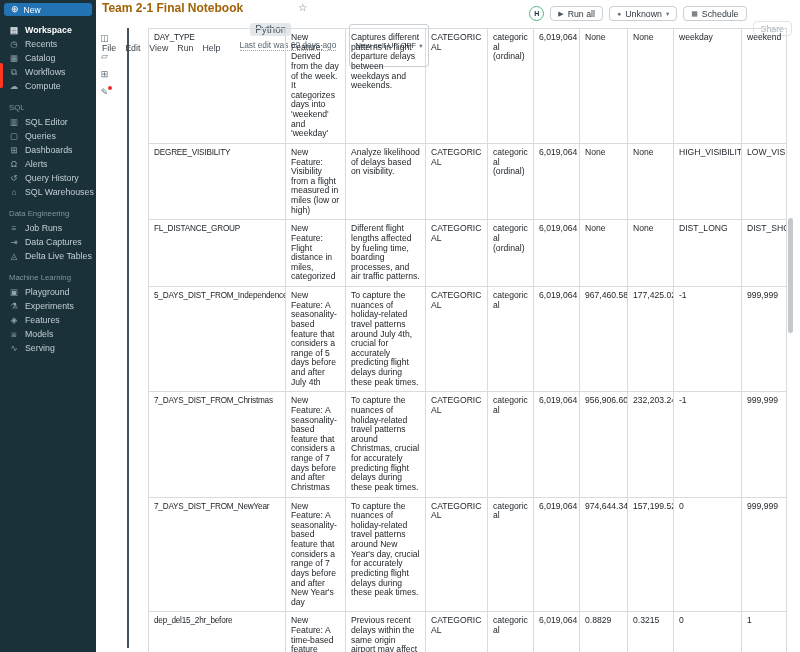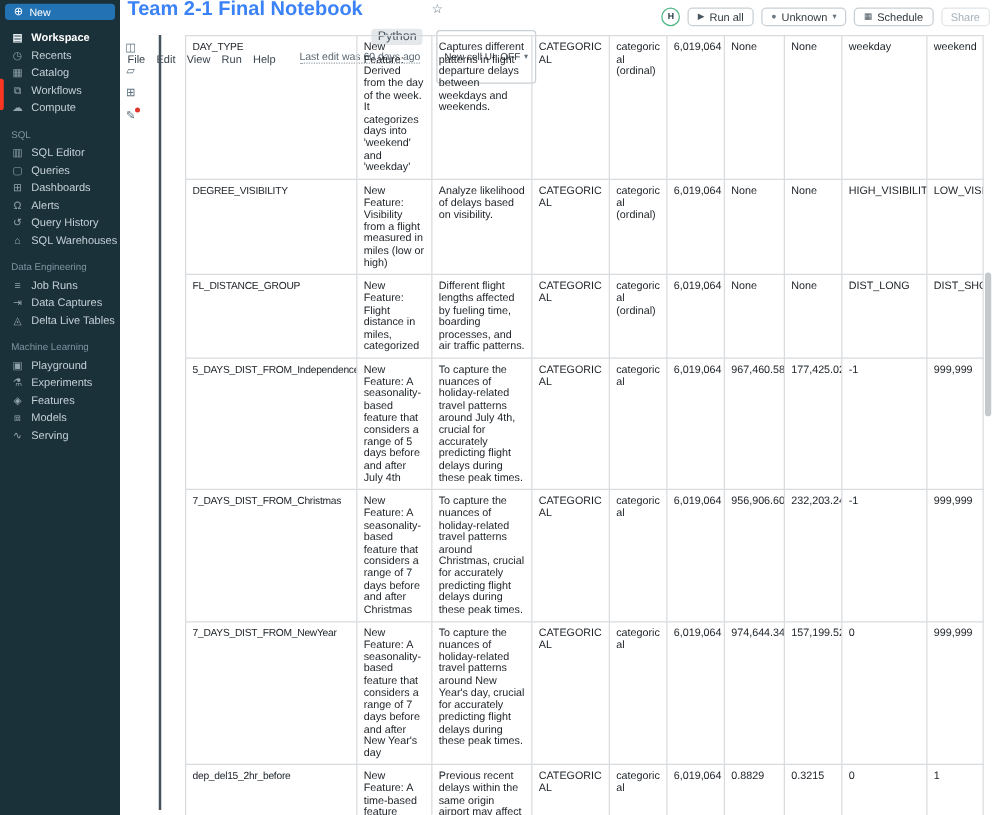--- a/index.html
+++ b/index.html
@@ -23,29 +23,29 @@
   
   #icon-strip{position:absolute;left:96px;top:28px;width:17px;height:624px;background:#fff;
     display:flex;flex-direction:column;align-items:center;padding-top:5px;gap:7px;box-sizing:border-box;}
   .strip-icon{position:relative;width:11px;height:11px;cursor:pointer;}
   .strip-glyph{display:block;width:11px;height:11px;color:#5E7380;font-size:9px;line-height:11px;text-align:center;}
   .red-dot{position:absolute;top:-1px;right:-2px;width:4px;height:4px;border-radius:50%;background:#E0352B;}
 
   
   #topbar{position:absolute;left:96px;top:0;width:704px;height:28px;background:#fff;}
   .header-row1{position:absolute;left:6px;top:1px;height:13px;display:flex;align-items:center;gap:7px;}
-  .nb-title{font-size:16px;font-weight:bold;color:#3b82f6;white-space:nowrap;}
+  .nb-title{font-size:12px;font-weight:bold;color:#a16207;white-space:nowrap;}
   .lang-badge{background:#E4E8EB;color:#49555E;font-size:10px;padding:1px 5px;border-radius:3px;cursor:pointer;margin-top:44px;}
   .star{font-size:10px;color:#5F7281;cursor:pointer;line-height:10px;}
   .header-actions{position:absolute;right:8px;top:6px;display:flex;align-items:flex-start;gap:6px;}
   .avatar{width:13px;height:13px;border-radius:50%;border:1px solid #52B788;color:#1B3139;font-size:7px;
     font-weight:bold;display:flex;align-items:center;justify-content:center;background:#fff;cursor:pointer;}
   .hbtn{display:flex;align-items:center;gap:4px;height:15px;padding:0 7px;border:1px solid #C9CFD4;
     border-radius:4px;background:#fff;font-size:8.8px;color:#30383F;cursor:pointer;font-family:inherit;white-space:nowrap;}
-  .hbtn.disabled{color:#A8B2BA;border-color:#E1E5E8;}
+  .hbtn.disabled{color:#A8B2BA;border-color:#E1E5E8;margin-top:15px;}
   .mini-icon{font-size:7px;color:#4A565E;line-height:7px;}
   .caret{font-size:6.5px;color:#66727B;line-height:7px;}
   .cluster-dot{font-size:7px;color:#6B7A85;line-height:7px;}
   .header-row2{position:absolute;left:6px;top:16px;height:11px;display:flex;align-items:center;margin-top:24px;}
   .menu-item{font-size:8.8px;color:#39424A;margin-right:9px;cursor:pointer;}
   .last-edit{font-size:8.4px;color:#5A6873;border-bottom:1px dotted #9AA6AD;margin-left:10px;cursor:pointer;white-space:nowrap;}
   .cell-ui-pill{display:flex;align-items:center;gap:3px;margin-left:13px;border:1px solid #C9CFD4;
     border-radius:3px;padding:16px 5px;font-size:8px;color:#30383F;cursor:pointer;white-space:nowrap;}
 
   

